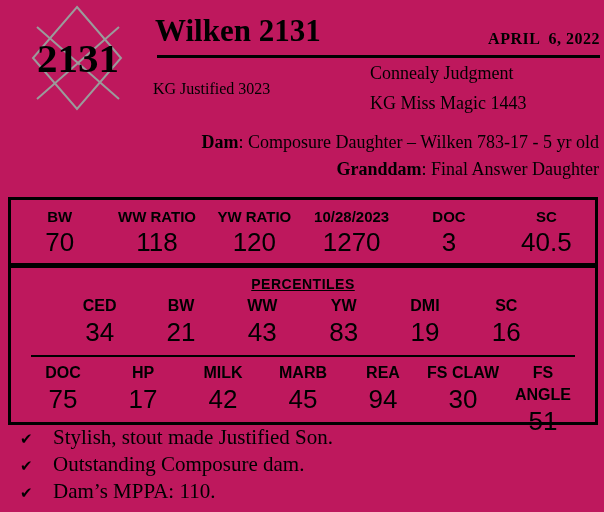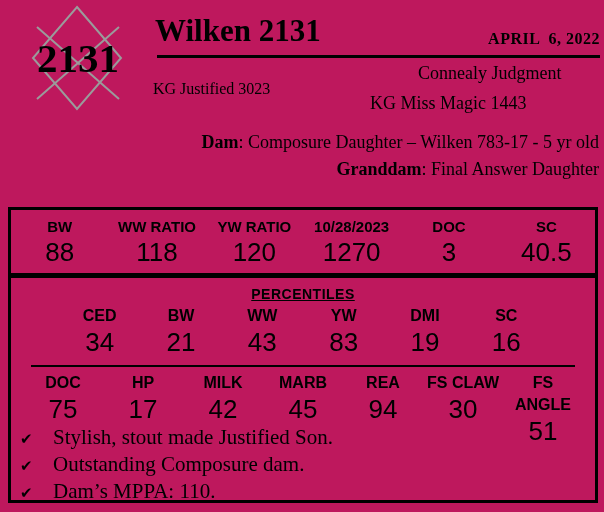--- a/index.html
+++ b/index.html
@@ -9,28 +9,28 @@
   .logo{position:absolute;left:8px;top:2px;width:140px;height:115px;}
   .logo svg{position:absolute;left:0;top:0;}
   .lot{position:absolute;left:0;top:50%;width:140px;transform:translateY(-54%);
        text-align:center;font-weight:bold;font-size:41px;}
 
   
   .title{position:absolute;left:155px;top:13px;font-size:31px;font-weight:bold;}
   .date{position:absolute;right:4px;top:30px;font-size:16px;font-weight:bold;white-space:pre;letter-spacing:0.5px;}
   .rule{position:absolute;left:157px;right:4px;top:55px;height:3px;background:#000;}
   .sire{position:absolute;left:153px;top:80px;font-size:16px;text-align:center;}
-  .sire-sire{position:absolute;left:370px;top:63px;font-size:18px;margin-left:48px;}
+  .sire-sire{position:absolute;left:370px;top:63px;font-size:18px;}
   .sire-dam{position:absolute;left:370px;top:93px;font-size:18px;}
   .dam-line{position:absolute;right:5px;top:132px;font-size:18px;text-align:right;}
   .granddam-line{position:absolute;right:5px;top:159px;font-size:18px;}
   .bold{font-weight:bold;}
 
   
-  .epd-table{position:absolute;left:8px;top:207px;width:590px;height:296px;border:3px solid #000;
+  .epd-table{position:absolute;left:8px;top:197px;width:590px;height:228px;border:3px solid #000;
              box-sizing:border-box;font-family:"Liberation Sans",sans-serif;}
   .row{display:flex;}
   .cell{flex:1;text-align:center;}
   .hdr{font-weight:bold;font-size:15px;line-height:20px;}
   .val{font-size:26px;line-height:30px;}
   .sec1{padding-top:7px;}
   .thick-divider{height:5px;background:#000;margin-top:6px;}
   .ptitle{text-align:center;font-weight:bold;font-size:14px;line-height:16px;
           text-decoration:underline;margin-top:8px;letter-spacing:0.5px;}
   .row1{padding:0 48px;margin-top:3px;}
@@ -66,21 +66,21 @@
   <div class="sire-dam">KG Miss Magic 1443</div>
 
   <div class="dam-line"><span class="bold">Dam</span><span>: Composure Daughter – Wilken 783-17 - 5 yr old</span></div>
   <div class="granddam-line"><span class="bold">Granddam</span><span>: Final Answer Daughter</span></div>
 
   <div class="epd-table">
 
     <div class="row sec1">
       <div class="cell">
         <div class="hdr">BW</div>
-        <div class="val">88</div>
+        <div class="val">70</div>
       </div>
       <div class="cell">
         <div class="hdr">WW RATIO</div>
         <div class="val">118</div>
       </div>
       <div class="cell">
         <div class="hdr">YW RATIO</div>
         <div class="val">120</div>
       </div>
       <div class="cell">

